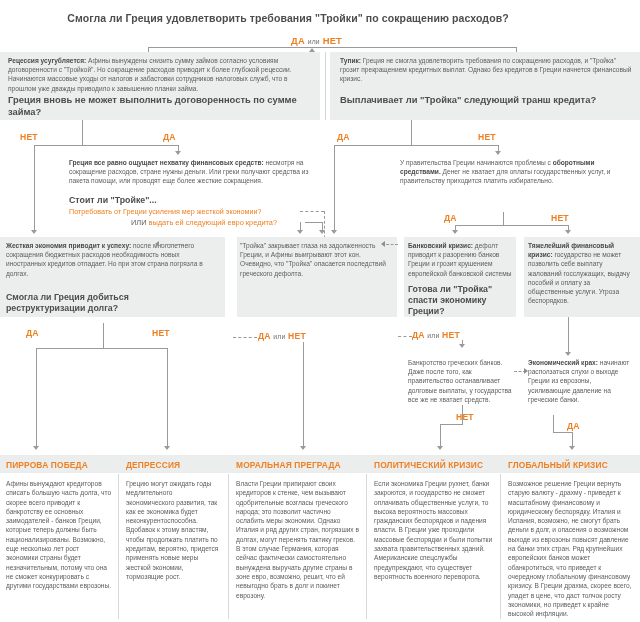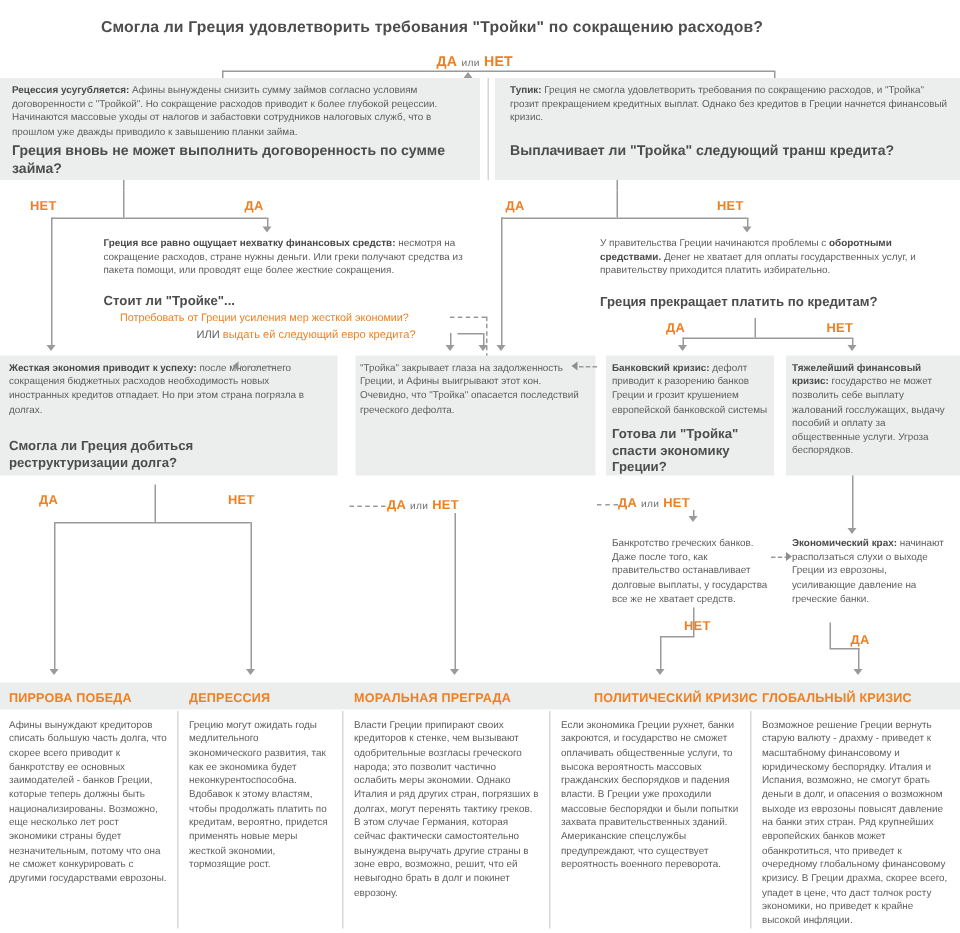--- a/index.html
+++ b/index.html
@@ -128,34 +128,33 @@
   <div class="yn" style="left:478px;top:132px;">НЕТ</div>
 
   <div class="vline" style="left:334px;top:145px;height:86px;"></div>
   <div class="arrow-d" style="left:331px;top:230px;"></div>
 
   <div class="vline" style="left:498px;top:145px;height:7px;"></div>
   <div class="arrow-d" style="left:495px;top:151px;"></div>
 
   <div class="body-txt" style="left:69px;top:158px;width:245px;"><b>Греция все равно ощущает нехватку финансовых средств:</b><span> несмотря на сокращение расходов, стране нужны деньги. Или греки получают средства из пакета помощи, или проводят еще более жесткие сокращения.</span></div>
   <div class="q sm" style="left:69px;top:195px;width:240px;">Стоит ли "Тройке"...</div>
-  <div class="orange-txt" style="left:80px;top:207px;">Потребовать от Греции усиления мер жесткой экономии?</div>
+  <div class="orange-txt" style="left:69px;top:207px;">Потребовать от Греции усиления мер жесткой экономии?</div>
   <div class="ilitxt" style="left:131px;top:218px;"><span>ИЛИ</span> <span class="o">выдать ей следующий евро кредита?</span></div>
 
   <div class="dash-h" style="left:300px;top:211px;width:24px;"></div>
   <div class="dash-v" style="left:324px;top:211px;height:96px;"></div>
 
   <div class="hline" style="left:305px;top:222px;width:17px;"></div>
   <div class="vline" style="left:322px;top:222px;height:9px;"></div>
   <div class="arrow-d" style="left:297px;top:230px;"></div>
   <div class="arrow-d" style="left:319px;top:230px;"></div>
   <div class="vline" style="left:300px;top:222px;height:9px;"></div>
 
   <div class="body-txt" style="left:400px;top:158px;width:228px;"><span>У правительства Греции начинаются проблемы с </span><b>оборотными средствами.</b><span> Денег не хватает для оплаты государственных услуг, и правительству приходится платить избирательно.</span></div>
-  <div class="q sm" style="left:400px;top:196px;width:230px;">Греция прекращает платить по кредитам?</div>
 
   <div class="hline" style="left:455px;top:225px;width:113px;"></div>
   <div class="vline" style="left:503px;top:212px;height:13px;"></div>
   <div class="yn" style="left:444px;top:213px;">ДА</div>
   <div class="yn" style="left:551px;top:213px;">НЕТ</div>
   <div class="vline" style="left:455px;top:225px;height:6px;"></div>
   <div class="arrow-d" style="left:452px;top:230px;"></div>
   <div class="vline" style="left:568px;top:225px;height:6px;"></div>
   <div class="arrow-d" style="left:565px;top:230px;"></div>
 
@@ -224,21 +223,21 @@
 
   <div class="outband"></div>
   <div class="vsep" style="left:118px;top:474px;height:145px;"></div>
   <div class="vsep" style="left:228px;top:474px;height:145px;"></div>
   <div class="vsep" style="left:366px;top:474px;height:145px;"></div>
   <div class="vsep" style="left:500px;top:474px;height:145px;"></div>
 
   <div class="out-title" style="left:6px;top:460px;">ПИРРОВА ПОБЕДА</div>
   <div class="out-title" style="left:126px;top:460px;">ДЕПРЕССИЯ</div>
   <div class="out-title" style="left:236px;top:460px;">МОРАЛЬНАЯ ПРЕГРАДА</div>
-  <div class="out-title" style="left:396px;top:460px;text-align:center;">ПОЛИТИЧЕСКИЙ КРИЗИС</div>
+  <div class="out-title" style="left:374px;top:460px;text-align:center;">ПОЛИТИЧЕСКИЙ КРИЗИС</div>
   <div class="out-title" style="left:508px;top:460px;">ГЛОБАЛЬНЫЙ КРИЗИС</div>
 
   <div class="out-body" style="left:6px;top:479px;width:106px;">Афины вынуждают кредиторов списать большую часть долга, что скорее всего приводит к банкротству ее основных заимодателей - банков Греции, которые теперь должны быть национализированы. Возможно, еще несколько лет рост экономики страны будет незначительным, потому что она не сможет конкурировать с другими государствами еврозоны.</div>
   <div class="out-body" style="left:126px;top:479px;width:94px;">Грецию могут ожидать годы медлительного экономического развития, так как ее экономика будет неконкурентоспособна. Вдобавок к этому властям, чтобы продолжать платить по кредитам, вероятно, придется применять новые меры жесткой экономии, тормозящие рост.</div>
   <div class="out-body" style="left:236px;top:479px;width:124px;">Власти Греции припирают своих кредиторов к стенке, чем вызывают одобрительные возгласы греческого народа; это позволит частично ослабить меры экономии. Однако Италия и ряд других стран, погрязших в долгах, могут перенять тактику греков. В этом случае Германия, которая сейчас фактически самостоятельно вынуждена выручать другие страны в зоне евро, возможно, решит, что ей невыгодно брать в долг и покинет еврозону.</div>
   <div class="out-body" style="left:374px;top:479px;width:122px;">Если экономика Греции рухнет, банки закроются, и государство не сможет оплачивать общественные услуги, то высока вероятность массовых гражданских беспорядков и падения власти. В Греции уже проходили массовые беспорядки и были попытки захвата правительственных зданий. Американские спецслужбы предупреждают, что существует вероятность военного переворота.</div>
   <div class="out-body" style="left:508px;top:479px;width:128px;">Возможное решение Греции вернуть старую валюту - драхму - приведет к масштабному финансовому и юридическому беспорядку. Италия и Испания, возможно, не смогут брать деньги в долг, и опасения о возможном выходе из еврозоны повысят давление на банки этих стран. Ряд крупнейших европейских банков может обанкротиться, что приведет к очередному глобальному финансовому кризису. В Греции драхма, скорее всего, упадет в цене, что даст толчок росту экономики, но приведет к крайне высокой инфляции.</div>
 
 </div>
 

